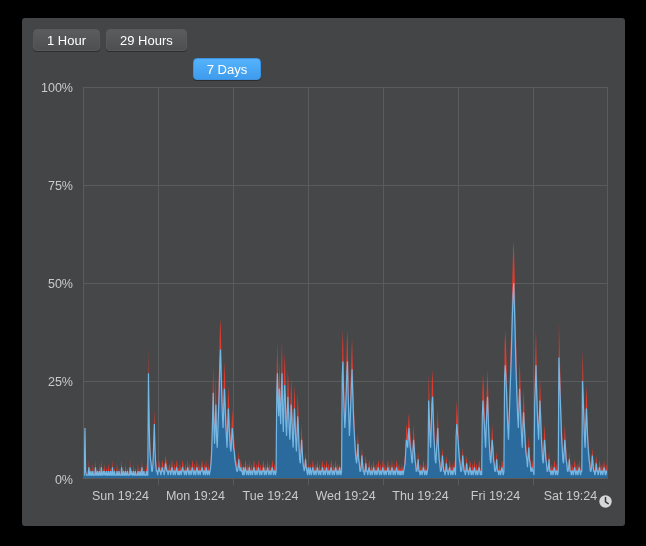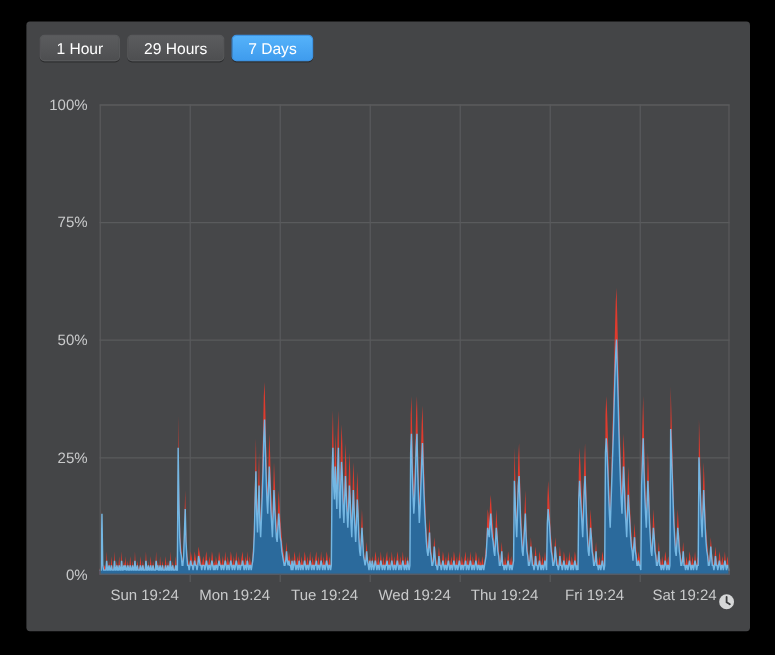--- a/index.html
+++ b/index.html
@@ -44,20 +44,21 @@
     text-align: center;
     white-space: nowrap;
     box-sizing: border-box;
     cursor: default;
     user-select: none;
   }
   .seg-btn.selected {
     background: linear-gradient(#55b2fa, #3f9cee);
     border: 1px solid #3d93e2;
     color: #ffffff;
+    margin-top: 29px;
   }
 
   
   #chart-region {
     position: absolute;
     left: 0;
     top: 44px;
     width: 603px;
     height: 456px;
   }

